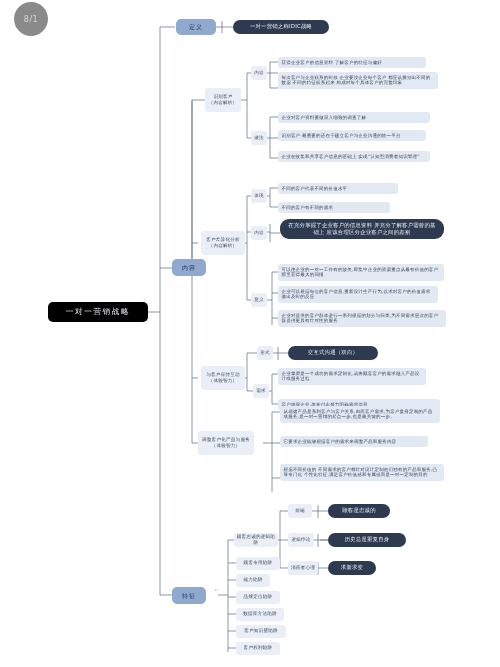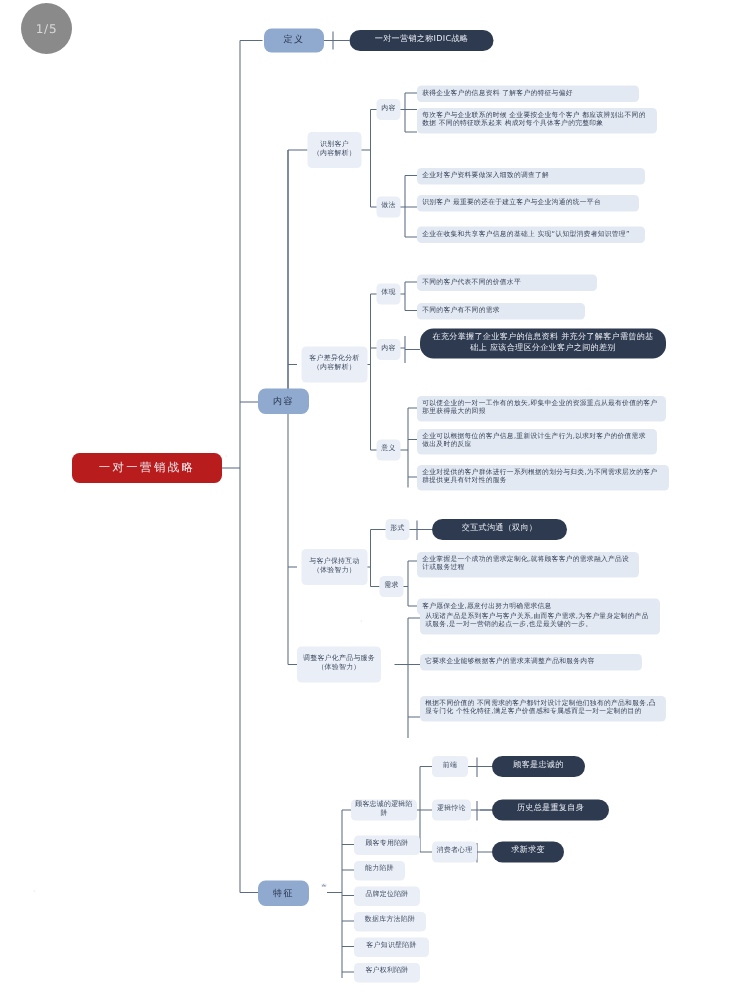--- a/index.html
+++ b/index.html
@@ -26,21 +26,21 @@
     background:#2e3a4f;
     color:#e9edf4;
     border-radius:9px;
     padding:3px 6px;
     font-size:5.4px;
     text-align:center;
     display:flex; align-items:center; justify-content:center;
   }
   
   .root {
-    background:#b91c1c;
+    background:#000000;
     color:#eef1f7;
     border-radius:5px;
     font-size:7.6px;
     letter-spacing:1.6px;
     display:flex; align-items:center; justify-content:center;text-align:center;
   }
   
   .pill {
     background:#8fa9cf;
     color:#26324a;
@@ -83,21 +83,21 @@
   .wm.w1 { left:240px; top:410px; }
   .wm.w2 { left:22px; top:590px; }
   .wm.w3 { left:400px; top:470px; }
   .wm.w4 { left:150px; top:300px; }
 </style>
 </head>
 <body>
 
 <div id="canvas">
 
-  <div class="avatar">1/5</div>
+  <div class="avatar">8/1</div>
 
   <div class="wm w1">·</div>
   <div class="wm w2">·</div>
   <div class="wm w3">·</div>
   <div class="wm w4">·</div>
 
   <svg class="wires" viewBox="0 0 500 667" xmlns="http://www.w3.org/2000/svg">
     <g fill="none" stroke="#5b6b82" stroke-width="0.7">
 
       <path d="M148,312 H160"></path>

